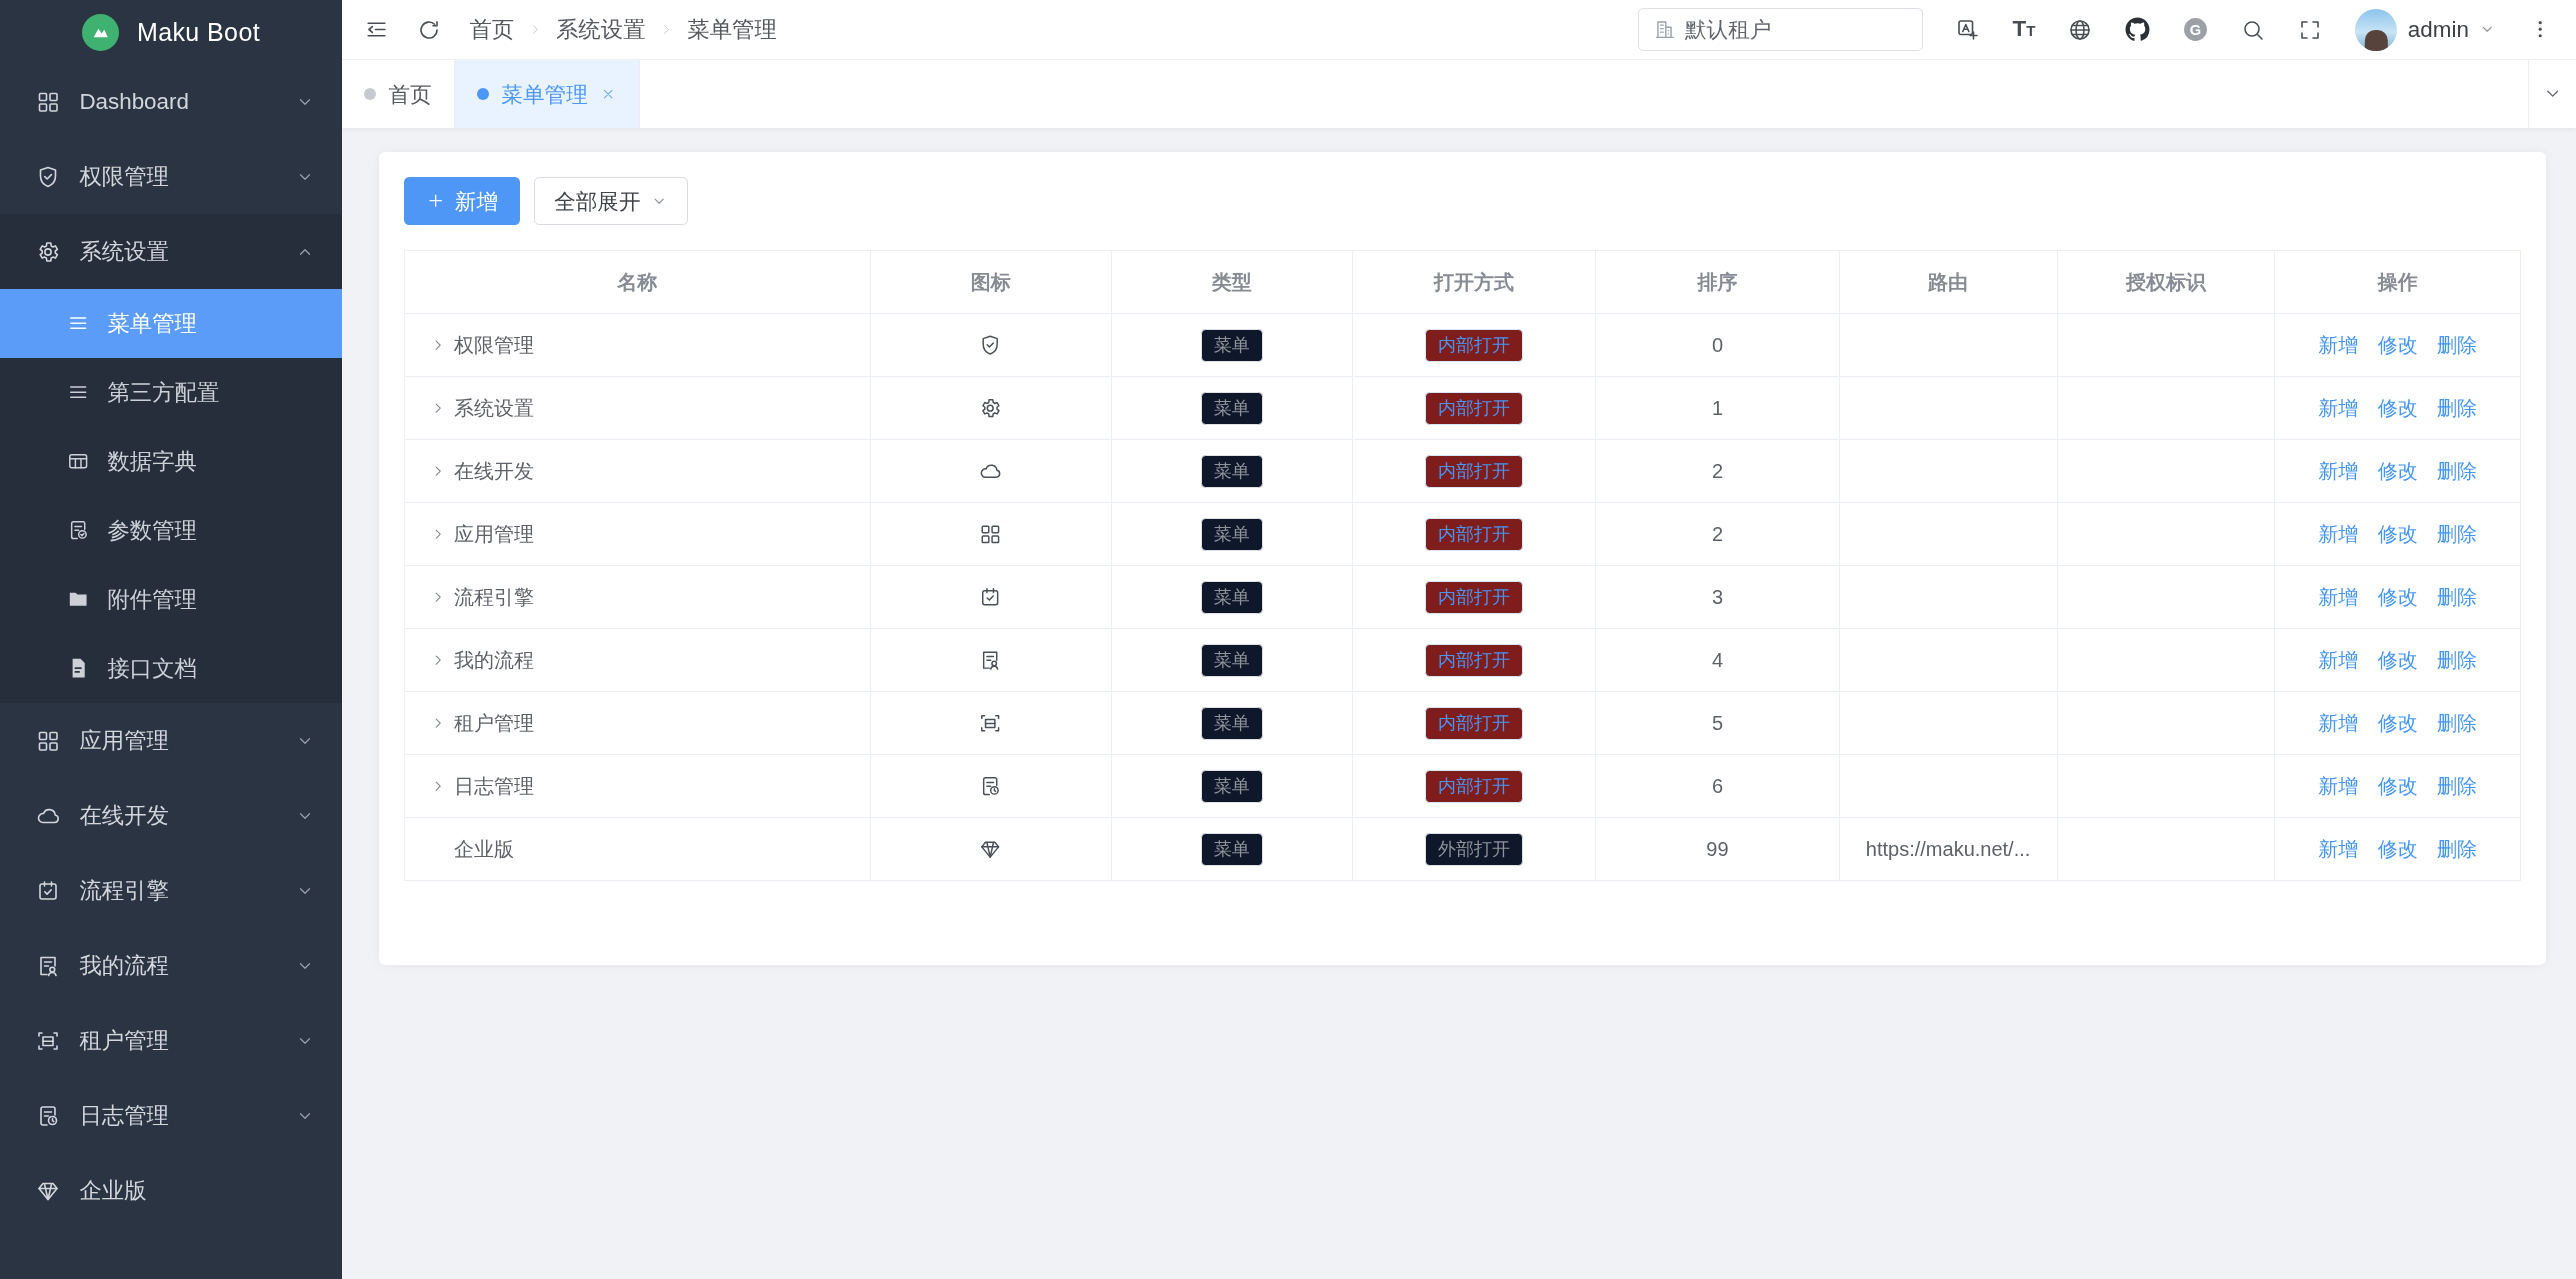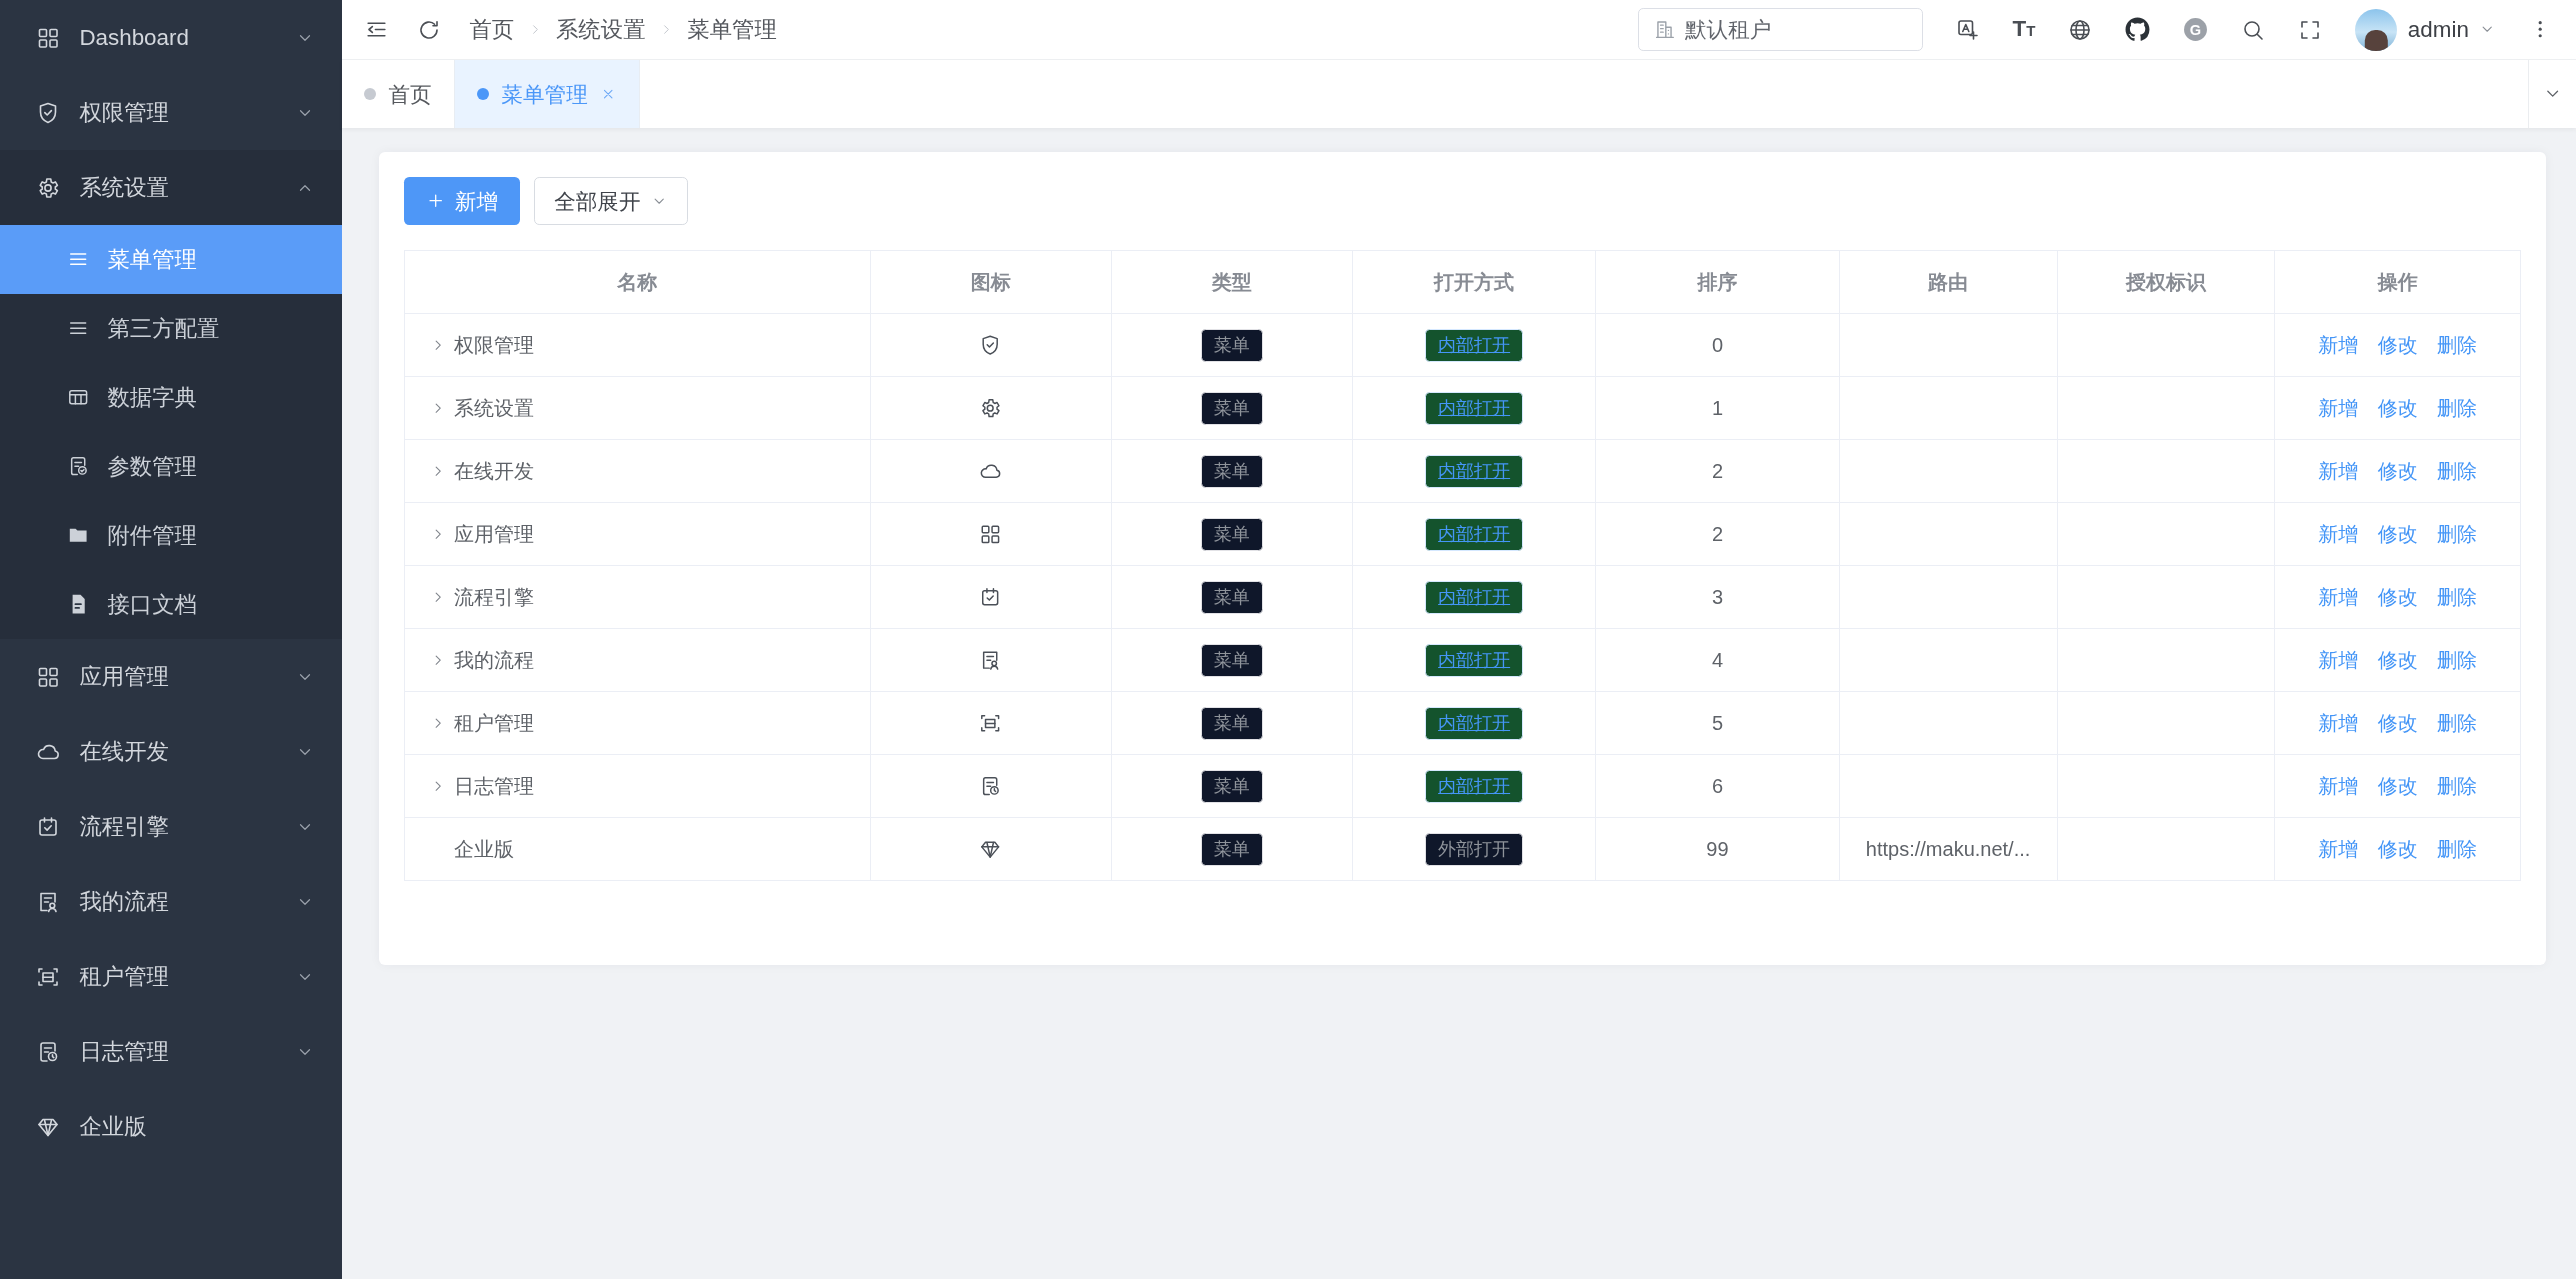--- a/index.html
+++ b/index.html
@@ -74,21 +74,21 @@
   
   table.grid { width:100%; border-collapse:collapse; table-layout:fixed; }
   .grid th { height:63px; font-size:20px; font-weight:700; color:#878b93; border:0.7px solid #ebeef5; background:#fff; }
   .grid td { height:63px; font-size:20px; color:#5e6268; border:0.7px solid #ebeef5; text-align:center; }
   .c-name { text-align:left !important; padding-left:25px; }
   .c-name .expander { display:inline-flex; vertical-align:-2.2px; color:#80858c; margin-right:7.5px; cursor:pointer; }
   .c-name .exp-spacer { display:inline-block; width:24px; }
   .cell-ic { color:#4b5058; display:flex; justify-content:center; }
   .tag { display:inline-block; height:33px; line-height:31px; padding:0 12px; border-radius:4.5px; font-size:18px; }
   .tag-plain { background:#0f172a; border:0.7px solid #e2e2e6; color:#8f949b; }
-  .tag-blue  { background:#14532d; border:0.7px solid #d5e8ff; color:#4596f7;text-decoration:underline; }
+  .tag-blue  { background:#7f1d1d; border:0.7px solid #d5e8ff; color:#4596f7; }
   .c-act a { color:#4596f7; margin:0 9.7px; cursor:pointer; text-decoration:none; font-size:20px; }
 </style>
 </head>
 <body>
 
 <svg width="0" height="0" style="position:absolute">
   <symbol id="i-grid" viewBox="0 0 24 24">
       <rect x="3.5" y="3.5" width="7" height="7" rx="1"></rect>
       <rect x="14" y="3.5" width="7" height="7" rx="1"></rect>
       <rect x="3.5" y="14" width="7" height="7" rx="1"></rect>
@@ -206,20 +206,28 @@
       <path d="m6.5 6.5 11 11M17.5 6.5l-11 11"></path>
     </symbol>
   <symbol id="i-mountain" viewBox="0 0 24 24">
       <path fill="#fff" stroke="none" d="M5.5 16.5 10 8.5l3.2 4.4L15.5 9l3.5 7.5Z"></path>
     </symbol>
 </svg>
 
 <div class="app">
 
   <aside class="sidebar">
+    <div class="logo">
+      <span class="logo-badge">
+          <svg class="ic i34" viewBox="0 0 34 34" width="25" height="25">
+            <use href="#i-mountain"></use>
+          </svg>
+        </span>
+      <span class="logo-title">Maku Boot</span>
+    </div>
     <nav class="menu">
 
       <div class="m-item">
         <svg class="ic i32" viewBox="0 0 32 32" width="24" height="24">
             <use href="#i-grid"></use>
           </svg>
         <span class="lbl">Dashboard</span>
         <svg class="ic i24 chev" viewBox="0 0 24 24" width="18" height="18">
             <use href="#i-chev-down"></use>
           </svg>

